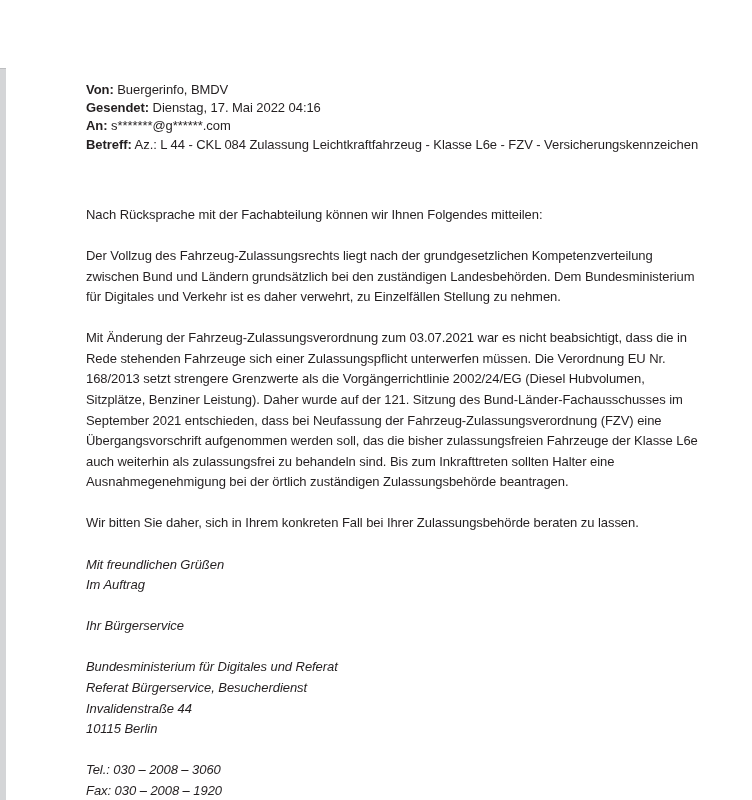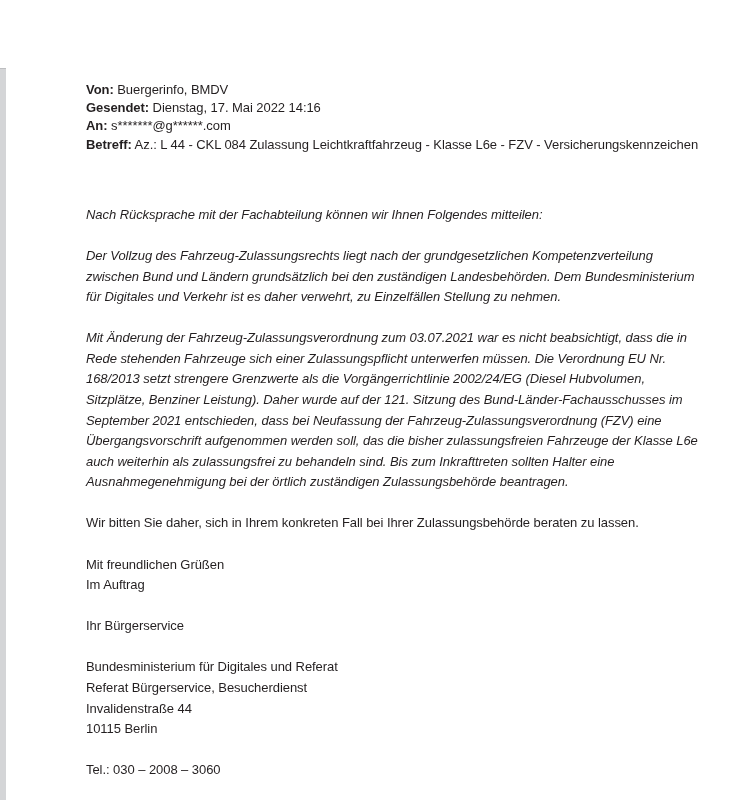--- a/index.html
+++ b/index.html
@@ -71,28 +71,28 @@
     letter-spacing: -0.06px;
   }
 
   .para {
     margin: 0 0 20.5px 0;
     text-align: left;
   }
 
   .para-wide {
     width: 612px;
-    font-style: italic;
   }
   .para-narrow {
     width: 560px;
   }
 
   .sig-group {
     margin: 0 0 20.5px 0;
+    font-style: italic;
   }
   .sig-line {
     margin: 0;
     white-space: nowrap;
   }
 
   .linked {
     text-decoration: underline;
     text-underline-offset: 1px;
   }
@@ -122,21 +122,21 @@
 
     <div class="hdr-block">
 
       <div class="hdr-line">
         <span class="hdr-label">Von:</span>
         <span>Buergerinfo, BMDV</span>
       </div>
 
       <div class="hdr-line">
         <span class="hdr-label">Gesendet:</span>
-        <span>Dienstag, 17. Mai 2022 14:16</span>
+        <span>Dienstag, 17. Mai 2022 04:16</span>
       </div>
 
       <div class="hdr-line">
         <span class="hdr-label">An:</span>
         <span>s*******@g******.com</span>
       </div>
 
       <div class="hdr-line">
         <span class="hdr-label">Betreff:</span>
         <span>Az.: L 44 - CKL 084 Zulassung Leichtkraftfahrzeug - Klasse L6e - FZV - Versicherungskennzeichen</span>
@@ -168,20 +168,24 @@
         <p class="sig-line">Referat Bürgerservice, Besucherdienst</p>
         <p class="sig-line">Invalidenstraße 44</p>
         <p class="sig-line">10115 Berlin</p>
       </div>
 
       <div class="sig-group">
         <p class="sig-line">
           <span>Tel.:</span>
           <span>030 – 2008 – 3060</span>
         </p>
+        <p class="sig-line">
+          <span>Fax:</span>
+          <span>030 – 2008 – 1920</span>
+        </p>
       </div>
 
       <div class="sig-group">
         <p class="sig-line">
           <span>Internet:</span>
           <span>www.bmdv.de</span>
         </p>
       </div>
 
     </div>

